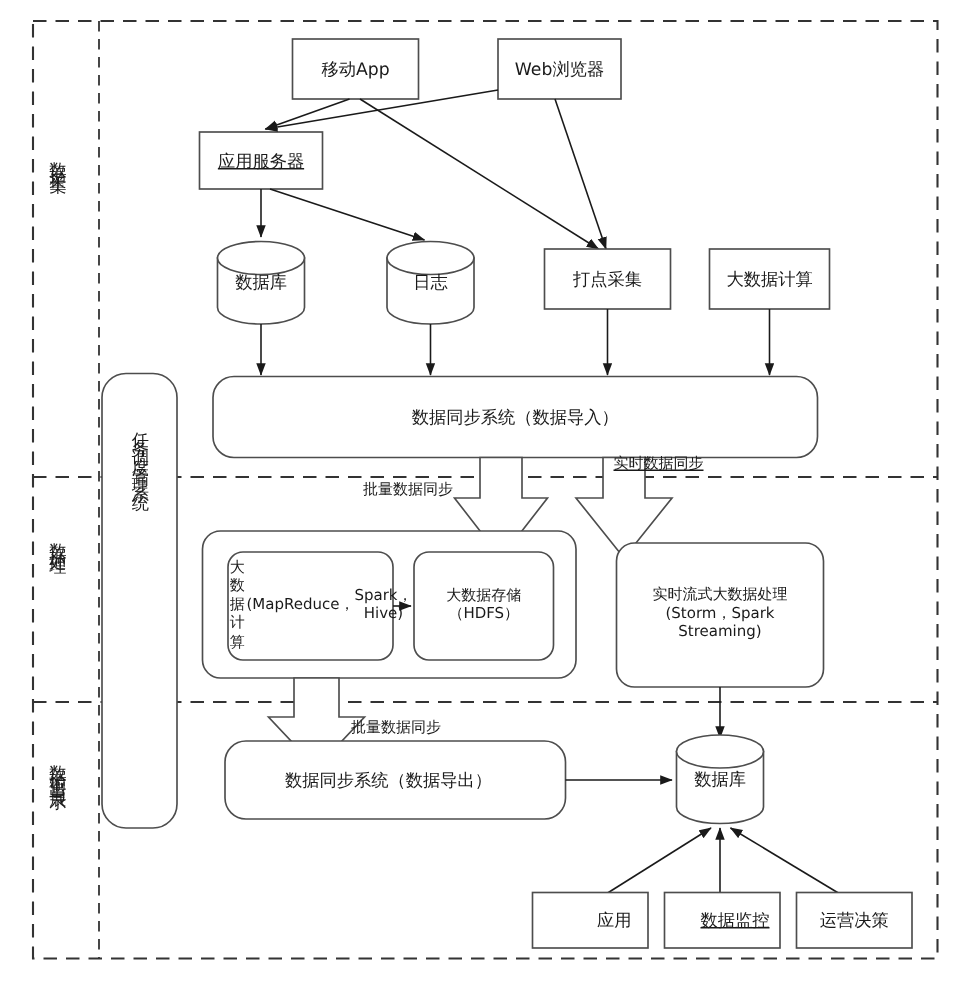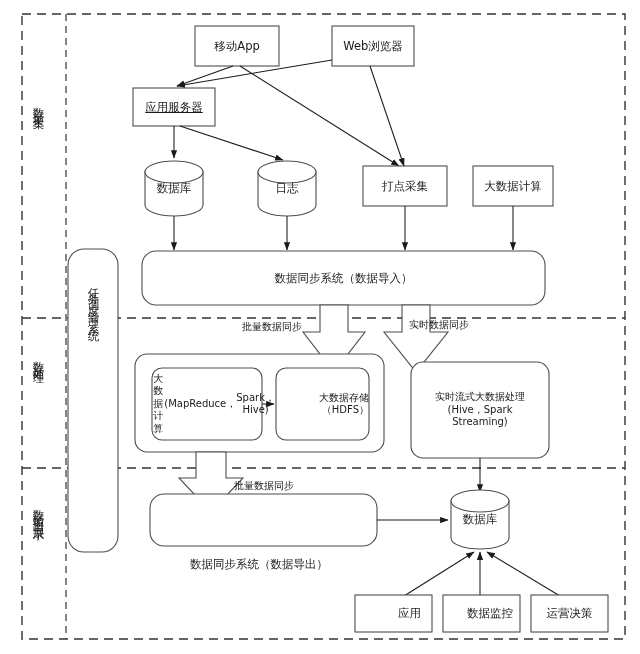--- a/index.html
+++ b/index.html
@@ -148,40 +148,40 @@
   <div class="lbl lbl-box" style="left:133px; top:88px; width:82px; height:38px;text-decoration:underline;">应用服务器</div>
 
   <div class="lbl lbl-box" style="left:145px; top:170px; width:58px; height:36px;">数据库</div>
   <div class="lbl lbl-box" style="left:258px; top:170px; width:58px; height:36px;">日志</div>
   <div class="lbl lbl-box" style="left:363px; top:166px; width:84px; height:40px;">打点采集</div>
   <div class="lbl lbl-box" style="left:473px; top:166px; width:80px; height:40px;">大数据计算</div>
 
   <div class="lbl lbl-box" style="left:142px; top:251px; width:403px; height:54px;">数据同步系统（数据导入）</div>
 
   <div class="lbl lbl-small" style="left:222px; top:319px; width:100px; height:16px;">批量数据同步</div>
-  <div class="lbl lbl-small" style="left:389px; top:317px; width:100px; height:16px;">实时数据同步</div>
+  <div class="lbl lbl-small" style="left:389px; top:302px; width:100px; height:16px;text-decoration:underline;">实时数据同步</div>
   <div class="lbl lbl-small" style="left:214px; top:478px; width:100px; height:16px;">批量数据同步</div>
 
   <div class="lbl lbl-small" style="left:152px; top:368px; width:123px; height:72px; flex-direction:row;">
     <span>大数据计算</span>
     <span>(MapReduce，</span>
     <span>Spark，Hive)</span>
   </div>
-  <div class="lbl lbl-small" style="left:276px; top:368px; width:93px; height:72px; flex-direction:column;align-items:flex-end;">
+  <div class="lbl lbl-small" style="left:276px; top:368px; width:93px; height:72px; flex-direction:column;">
     <span>大数据存储</span>
     <span>（HDFS）</span>
   </div>
 
   <div class="lbl lbl-small" style="left:411px; top:362px; width:138px; height:96px; flex-direction:column;">
     <span>实时流式大数据处理</span>
-    <span>(Hive，Spark</span>
+    <span>(Storm，Spark</span>
     <span>Streaming)</span>
   </div>
 
-  <div class="lbl lbl-box" style="left:150px; top:494px; width:218px; height:52px;margin-top:44px;">数据同步系统（数据导出）</div>
+  <div class="lbl lbl-box" style="left:150px; top:494px; width:218px; height:52px;">数据同步系统（数据导出）</div>
 
   <div class="lbl lbl-box" style="left:451px; top:500px; width:58px; height:38px;">数据库</div>
 
   <div class="lbl lbl-box" style="left:355px; top:595px; width:77px; height:37px;margin-left:16px;">应用</div>
-  <div class="lbl lbl-box" style="left:443px; top:595px; width:94px; height:37px;">数据监控</div>
+  <div class="lbl lbl-box" style="left:443px; top:595px; width:94px; height:37px;text-decoration:underline;">数据监控</div>
   <div class="lbl lbl-box" style="left:531px; top:595px; width:77px; height:37px;text-align:right;">运营决策</div>
 
 </div>
 
 </body></html>

